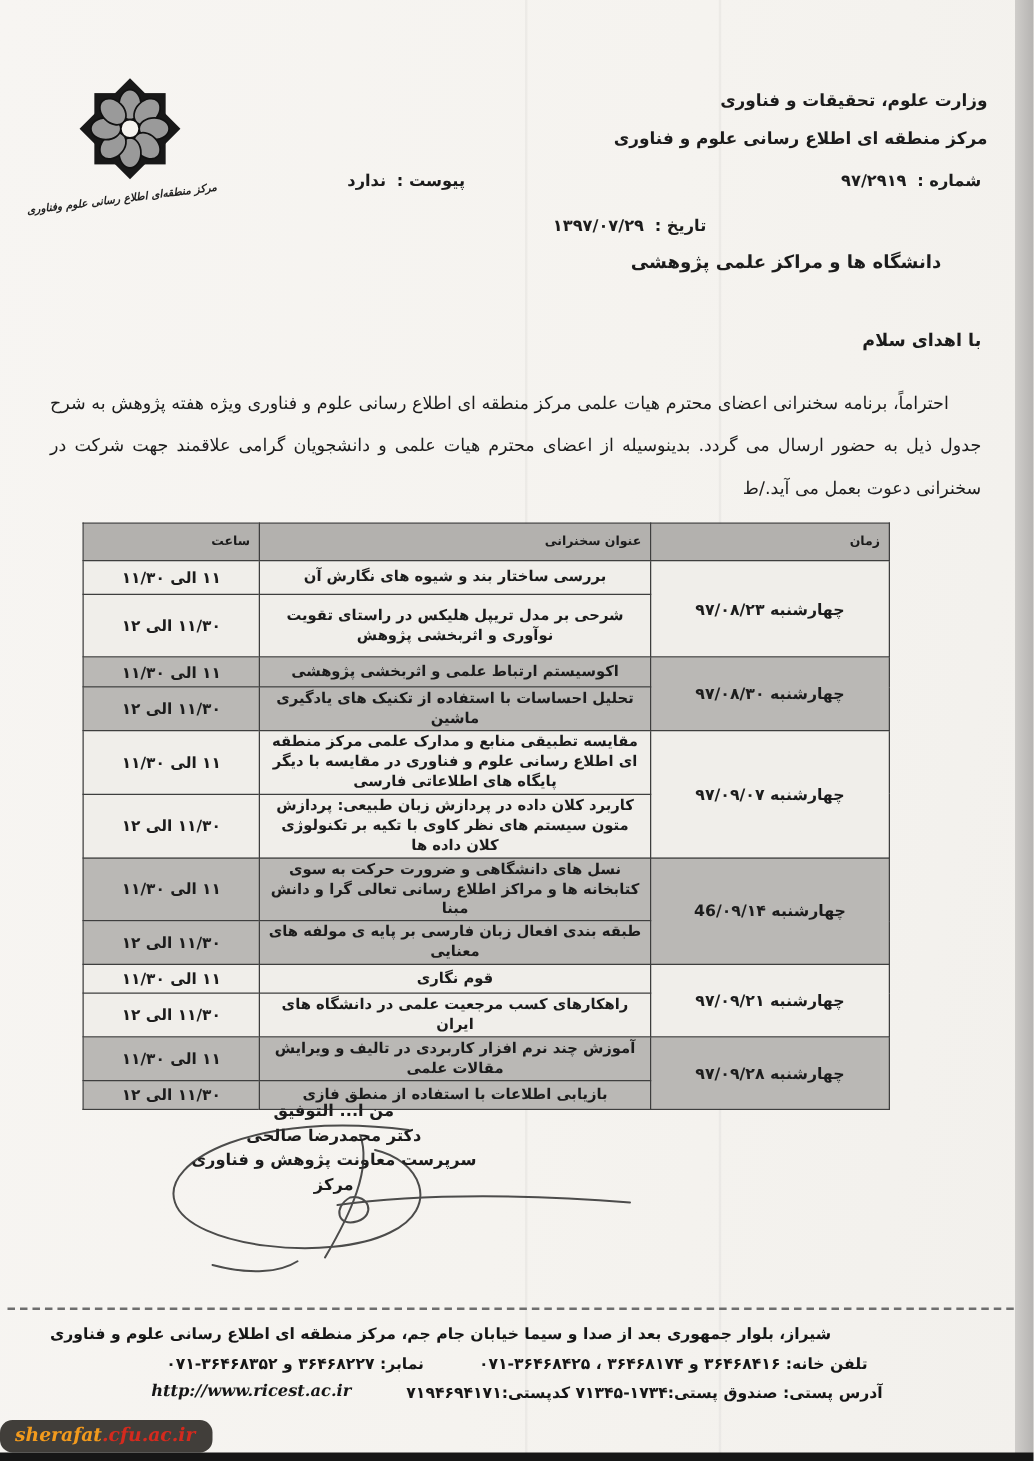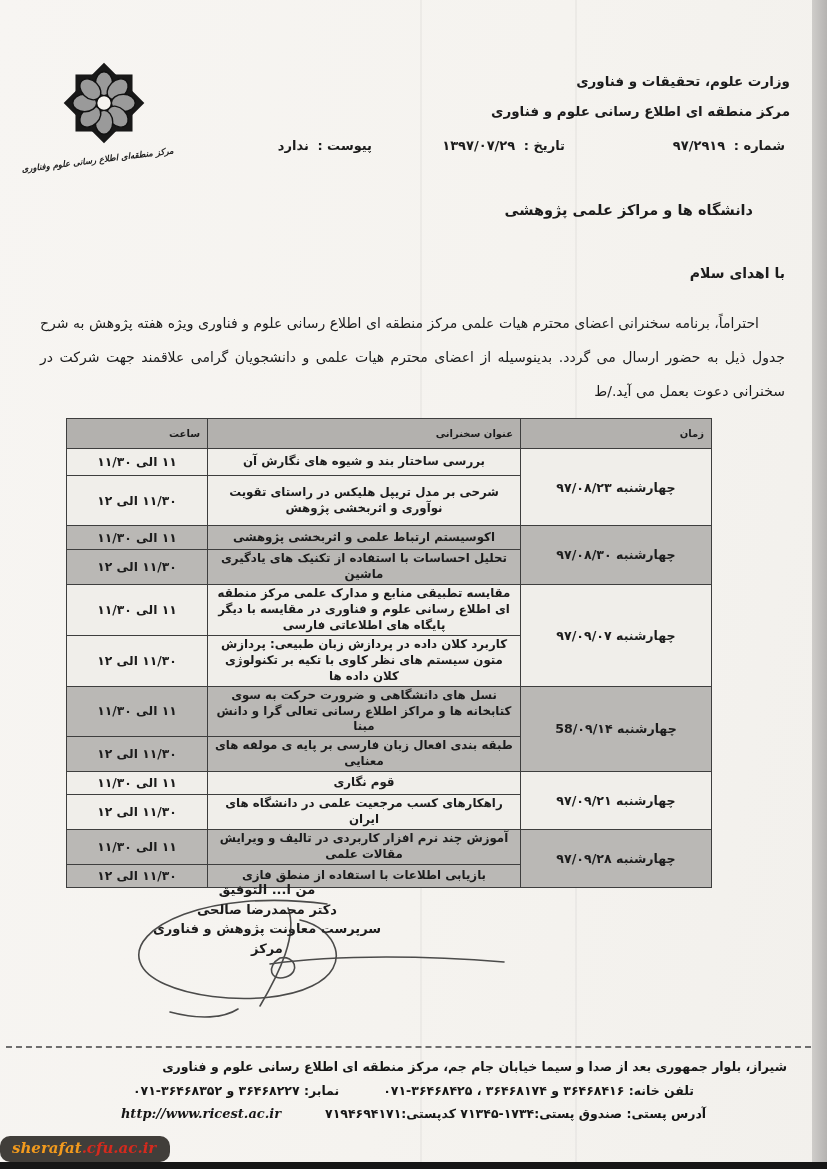--- a/index.html
+++ b/index.html
@@ -19,21 +19,21 @@
   .logo svg{display:block;margin:0 auto;}
   .logo-caption{margin-top:4px;font-size:8.5px;font-weight:bold;font-style:italic;
     letter-spacing:-.3px;white-space:nowrap;transform:rotate(-7deg);color:#222;}
   .center-head{position:absolute;left:360px;top:46px;width:260px;text-align:center;}
   .bismillah{font-size:13px;font-weight:bold;}
   .republic{font-size:13.5px;font-weight:bold;margin-top:15px;}
   .ministry-block{position:absolute;right:37px;top:66px;text-align:right;
     font-size:13.5px;font-weight:bold;line-height:30px;}
   .meta{position:absolute;top:138px;left:0;right:0;height:22px;font-size:13px;font-weight:bold;}
   .meta-number{position:absolute;right:42px;}
-  .meta-date{position:absolute;left:420px;width:145px;}
+  .meta-date{position:absolute;left:420px;width:145px;margin-top:36px;}
   .meta-attachment{position:absolute;left:262px;width:110px;}
   .meta span{margin-left:4px;}
 
   .recipient{position:absolute;top:202px;right:74px;font-size:14.5px;font-weight:bold;}
   .salutation{position:absolute;top:265px;right:42px;font-size:14px;font-weight:bold;}
   .body-par{position:absolute;top:292px;right:42px;left:40px;font-size:14px;
     line-height:34px;text-align:justify;text-indent:26px;}
 
   
   table.schedule{position:absolute;top:418px;left:66px;width:645px;
@@ -50,21 +50,21 @@
   tr.h27{height:27px}tr.h50{height:50px}tr.h24{height:24px}tr.h23{height:23px}
   tr.h51{height:51px}tr.h49{height:49px}
 
   
   .sig-text{position:absolute;top:880px;left:148px;width:238px;text-align:center;
     font-size:13px;font-weight:bold;line-height:19.5px;}
   .sig-svg{position:absolute;top:876px;left:112px;}
 
   
   .divider{position:absolute;top:1046px;left:6px;right:6px;border-top:2px dashed #6e6e6e;}
-  .footer{position:absolute;top:1055px;left:40px;right:40px;text-align:right;
+  .footer{position:absolute;top:1055px;left:40px;right:40px;text-align:left;
     font-size:12.5px;font-weight:bold;line-height:23.5px;color:#161616;}
   .footer-line{display:flex;justify-content:center;gap:44px;}
   .ltr{direction:ltr;unicode-bidi:embed;}
   .website{font-family:"DejaVu Serif",serif;font-size:13px;font-style:italic;}
 
   .watermark{position:absolute;left:0;bottom:7px;background:#413e3a;
     padding:3px 14px 5px 12px;font-family:"DejaVu Serif",serif;
     font-weight:bold;font-style:italic;font-size:15px;direction:ltr;border-radius:10px;}
   .wm-name{color:#f29a1d;}
   .wm-domain{color:#d42a1e;}
@@ -161,21 +161,21 @@
         <td class="date" rowspan="2">چهارشنبه  ۹۷/۰۹/۰۷</td>
         <td class="title">مقایسه تطبیقی منابع و مدارک علمی مرکز منطقه ای اطلاع رسانی علوم و فناوری در مقایسه با دیگر پایگاه های اطلاعاتی فارسی</td>
         <td class="time">۱۱ الی ۱۱/۳۰</td>
       </tr>
       <tr class="h49">
         <td class="title">کاربرد کلان داده در پردازش زبان طبیعی: پردازش متون سیستم های نظر کاوی با تکیه بر تکنولوژی کلان داده ها</td>
         <td class="time">۱۱/۳۰ الی ۱۲</td>
       </tr>
 
       <tr class="h49 shaded">
-        <td class="date" rowspan="2">چهارشنبه  58/۰۹/۱۴</td>
+        <td class="date" rowspan="2">چهارشنبه  46/۰۹/۱۴</td>
         <td class="title">نسل های دانشگاهی و ضرورت حرکت به سوی کتابخانه ها و مراکز اطلاع رسانی تعالی گرا و دانش مبنا</td>
         <td class="time">۱۱ الی ۱۱/۳۰</td>
       </tr>
       <tr class="h23 shaded">
         <td class="title">طبقه بندی افعال زبان فارسی بر پایه ی مولفه های معنایی</td>
         <td class="time">۱۱/۳۰ الی ۱۲</td>
       </tr>
 
       <tr class="h23">
         <td class="date" rowspan="2">چهارشنبه  ۹۷/۰۹/۲۱</td>

